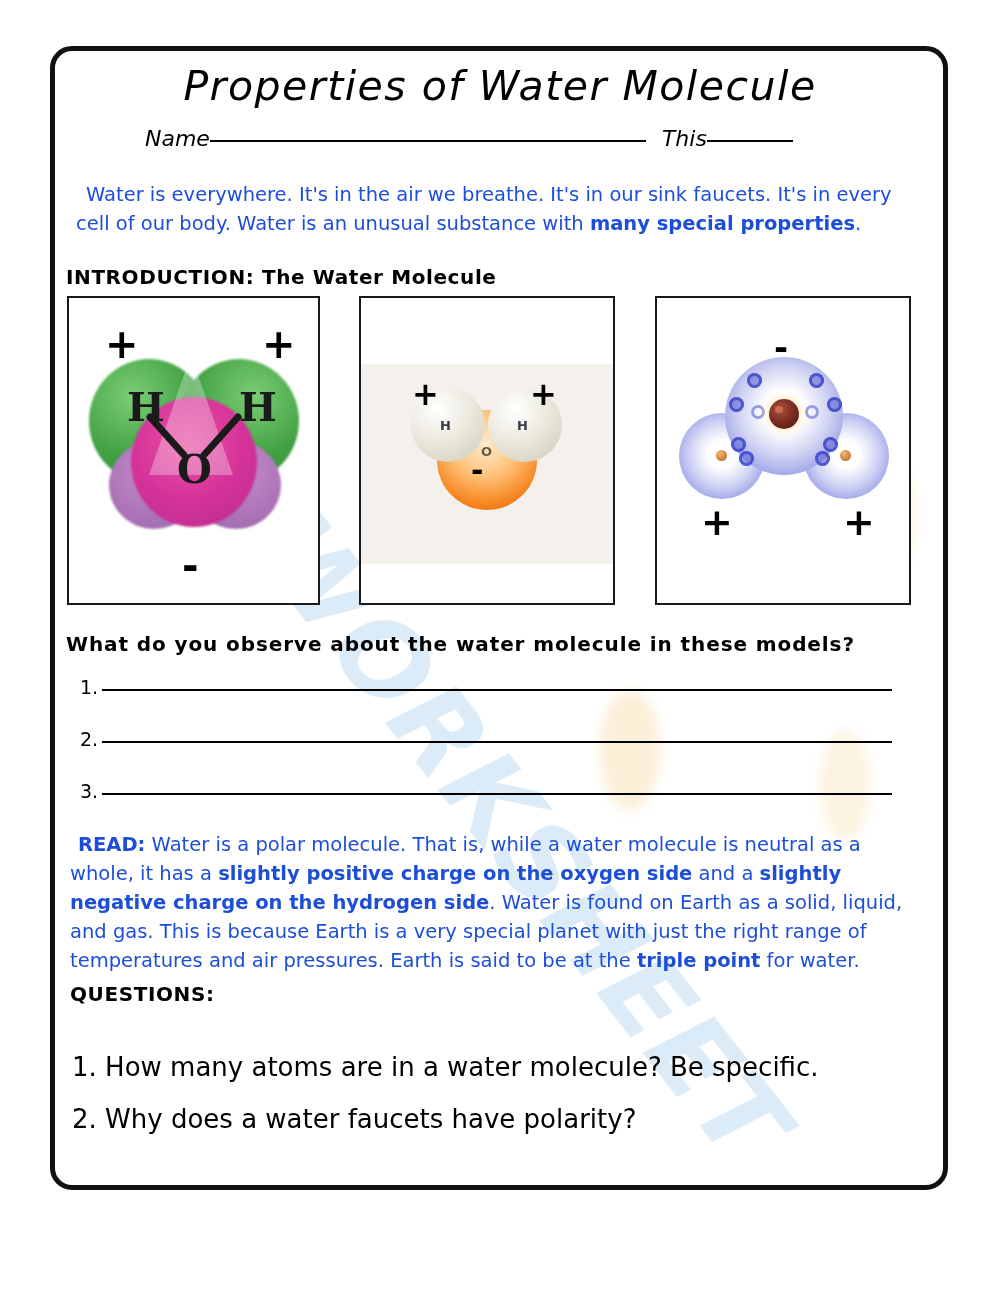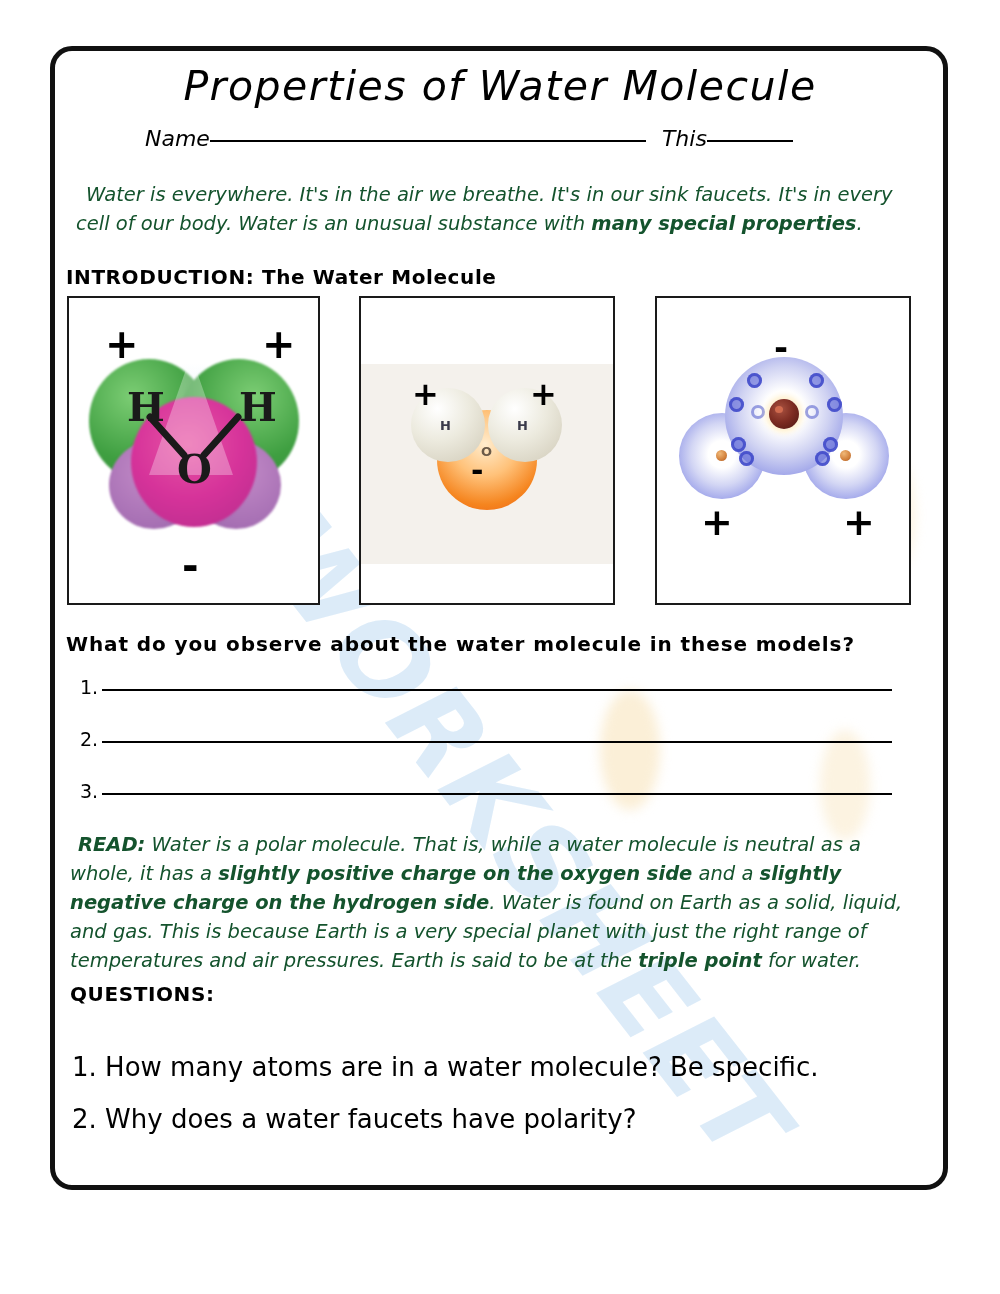--- a/index.html
+++ b/index.html
@@ -116,22 +116,21 @@
   #name-row .rule.long  { width: 436px; }
   #name-row .rule.short { width: 86px; }
   #name-row .gap { display: inline-block; width: 16px; }
 
   
   .para {
     position: absolute;
     font-family: "DejaVu Sans", sans-serif;
     font-size: 19.5px;
     line-height: 29px;
-    color: #14532d;
-    font-style: italic;
+    color: #1d4ed8;
   }
   #intro-para {
     left: 76px;
     top: 180px;
     width: 818px;
     text-indent: 10px;
   }
   #read-para {
     left: 70px;
     top: 830px;

